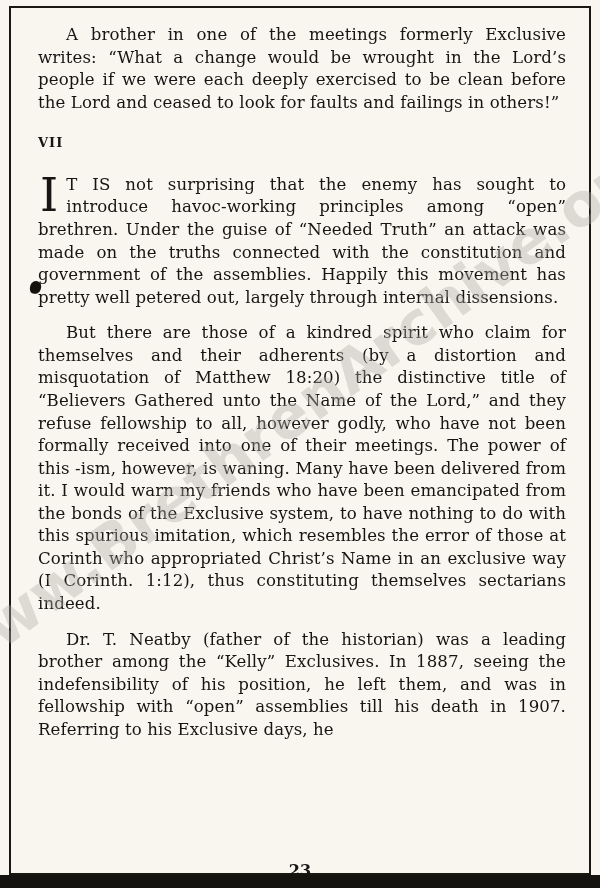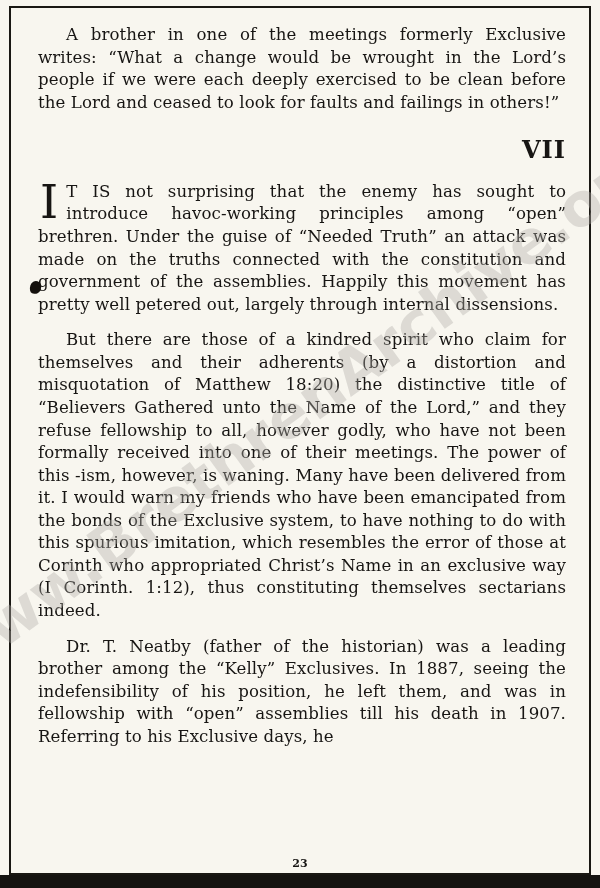--- a/index.html
+++ b/index.html
@@ -43,24 +43,24 @@
     letter-spacing: 0.1px;
   }
   p.body-para {
     margin: 0 0 13px 0;
     text-indent: 28px;
   }
   p.no-indent {
     text-indent: 0;
   }
   .chapter-number {
-    text-align: right;
+    text-align: left;
     font-weight: bold;
-    font-size: 24px;
-    margin: 20px 0 14px 0;
+    font-size: 13px;
+    margin: 20px 0 22px 0;
     text-indent: 0;
     letter-spacing: 1px;
   }
   .chapter-title {
     text-align: center;
     font-weight: bold;
     font-size: 19.5px;
     margin: 0 0 18px 0;
     text-indent: 0;
     letter-spacing: 1.5px;
@@ -72,24 +72,24 @@
     line-height: 0.82;
     padding: 3px 8px 0 2px;
     font-weight: normal;
   }
   .italic {
   }
   .page-number {
     position: absolute;
     left: 0;
     right: 0;
-    bottom: 18px;
+    bottom: 8px;
     text-align: center;
     font-weight: bold;
-    font-size: 11px;
+    font-size: 16px;
   }
   .watermark {
     position: absolute;
     top: 46%;
     left: 50%;
     transform: translate(-50%, -50%) rotate(-36deg);
     font-size: 60px;
     font-weight: bold;
     font-family: "DejaVu Sans", "Liberation Sans", sans-serif;
     color: rgba(175, 173, 168, 0.38);

